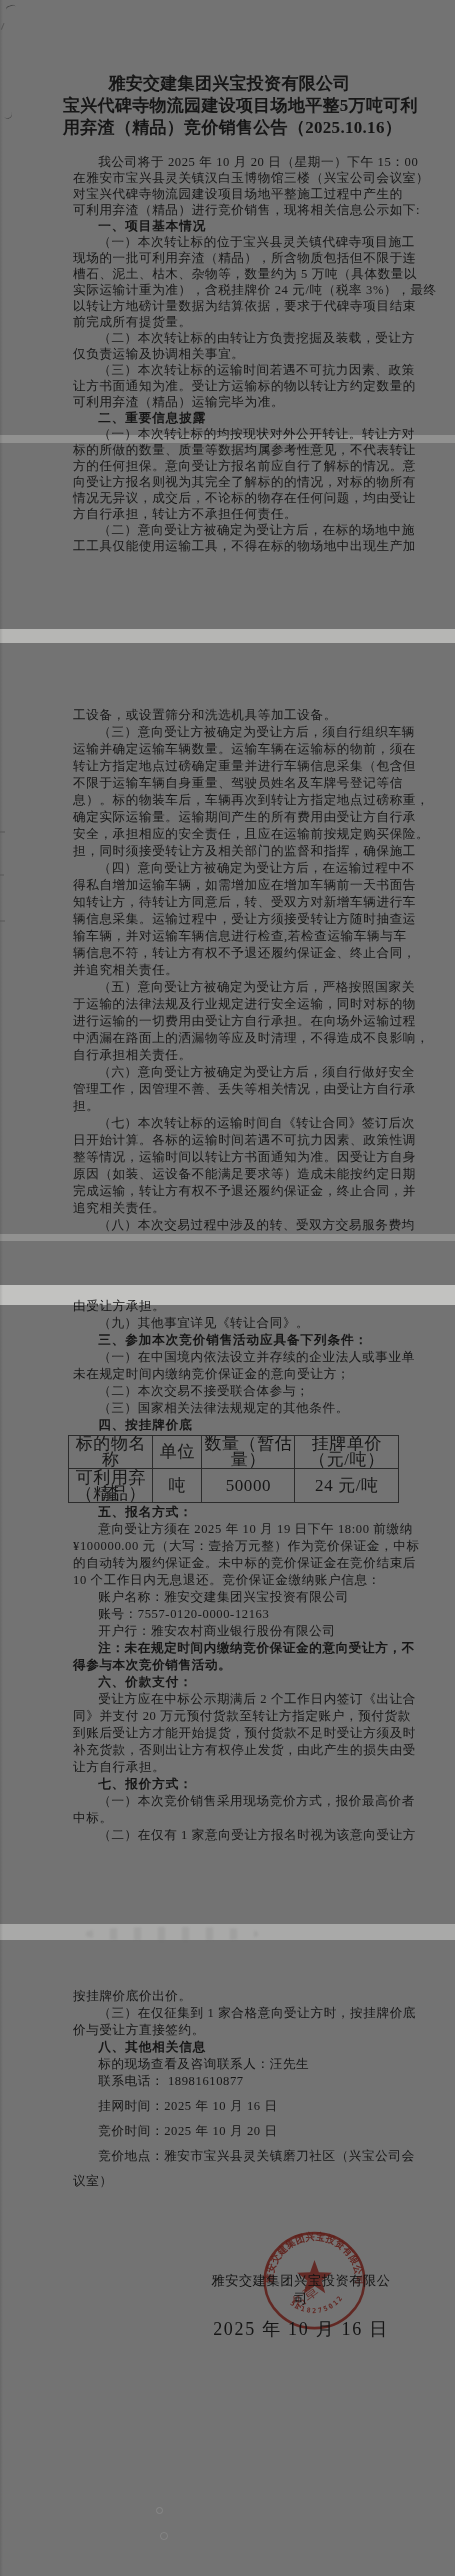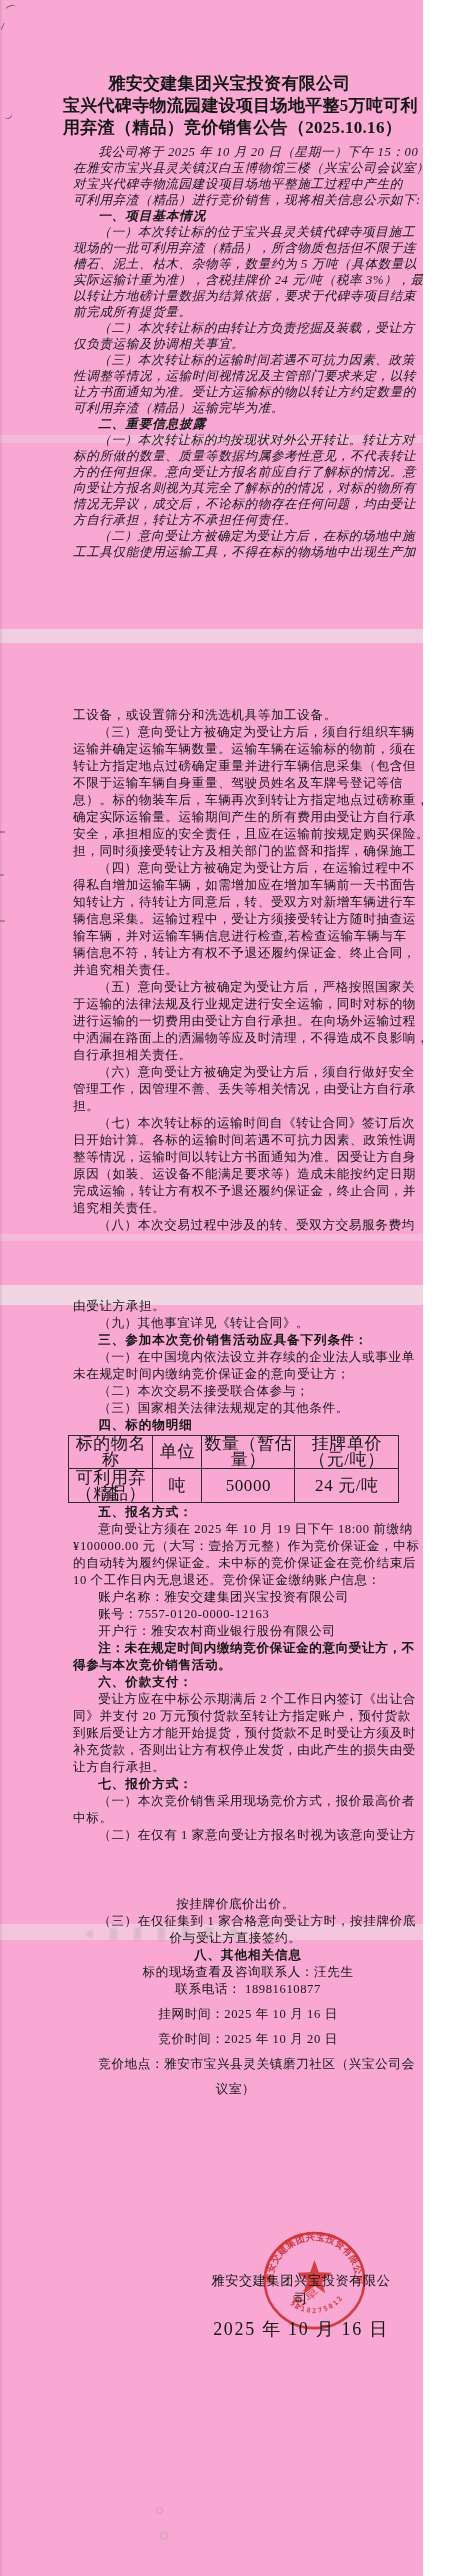--- a/index.html
+++ b/index.html
@@ -1,16 +1,16 @@
 <!DOCTYPE html>
 <html style="font-size:9.2px"><head>
 <meta charset="utf-8">
 <style>
   html,body{margin:0;padding:0;background:#ffffff;}
-  .doc{position:relative;width:423px;height:2576px;background:#f9a8d4;
+  .doc{position:relative;width:455px;height:2576px;background:#737373;
        font-family:"Liberation Serif","DejaVu Serif",serif;color:#161616;overflow:hidden;}
   
   .band{position:absolute;left:0;width:455px;background:#ecece9;opacity:.55;}
   .b1{top:629px;height:13.8px;}
   .b2{top:1285px;height:19.5px;opacity:.65;}
   .b3{top:1924px;height:16px;opacity:.45;}
   .b4{top:435px;height:8px;opacity:.25;}
   .b5{top:1234px;height:6.9px;opacity:.25;}
   .edge{position:absolute;left:0;top:0;width:2.9px;height:2576px;
         background:linear-gradient(90deg,rgba(0,0,0,.10),rgba(0,0,0,0));}
@@ -26,24 +26,24 @@
   .d2{left:160px;top:2532px;width:5.7px;height:5.7px;border:0.6px solid #9a9a9a;border-radius:50%;opacity:.45;}
   .t1{left:0;top:831px;width:4.6px;height:1.7px;background:#555;opacity:.5;}
   .t2{left:0;top:874px;width:4px;height:1.7px;background:#555;opacity:.45;}
   .t3{left:0;top:920px;width:4.6px;height:1.7px;background:#555;opacity:.45;}
 
   .title{position:absolute;left:63px;top:73px;width:333px;text-align:center;
          font-weight:700;font-size:17px;line-height:22px;letter-spacing:0.3px;}
   .title div{white-space:nowrap;}
 
   .pbody{position:absolute;left:73px;width:325px;}
-  .pb1{top:144px;font-style:italic;}
+  .pb1{top:154px;}
   .pb2{top:707px;}
   .pb3{top:1298px;}
-  .pb4{top:1896px;text-align:center;}
+  .pb4{top:1988px;}
   .bl{height:16px;line-height:16px;font-size:12.6px;letter-spacing:0.6px;white-space:nowrap;}
   .pb2 .bl,.pb3 .bl,.pb4 .bl{height:17px;line-height:17px;}
   .ind{text-indent:2em;}
   .h{font-family:"Liberation Sans","DejaVu Sans",sans-serif;font-weight:700;text-indent:2em;letter-spacing:0.9px;}
   .b{font-family:Liberation Sans, sans-serif;font-weight:700;}
   .sp{height:25px !important;}
 
   table.tbl{border-collapse:collapse;table-layout:fixed;width:326px;margin:1.1px 0 1.1px -4.6px;
             font-size:17px;text-align:center;letter-spacing:0.6px;}
   .tbl td{border:1.1px solid #2b2b2b;padding:0;overflow:hidden;}
@@ -94,21 +94,20 @@
     <div class="bl h">一、项目基本情况</div>
     <div class="bl ind">（一）本次转让标的位于宝兴县灵关镇代碑寺项目施工</div>
     <div class="bl">现场的一批可利用弃渣（精品），所含物质包括但不限于连</div>
     <div class="bl">槽石、泥土、枯木、杂物等，数量约为 5 万吨（具体数量以</div>
     <div class="bl">实际运输计重为准），含税挂牌价 24 元/吨（税率 3%），最终</div>
     <div class="bl">以转让方地磅计量数据为结算依据，要求于代碑寺项目结束</div>
     <div class="bl">前完成所有提货量。</div>
     <div class="bl ind">（二）本次转让标的由转让方负责挖掘及装载，受让方</div>
     <div class="bl">仅负责运输及协调相关事宜。</div>
     <div class="bl ind">（三）本次转让标的运输时间若遇不可抗力因素、政策</div>
-    <div class="bl">性调整等情况，运输时间视情况及主管部门要求来定，以转</div>
     <div class="bl">让方书面通知为准。受让方运输标的物以转让方约定数量的</div>
     <div class="bl">可利用弃渣（精品）运输完毕为准。</div>
     <div class="bl h">二、重要信息披露</div>
     <div class="bl ind">（一）本次转让标的均按现状对外公开转让。转让方对</div>
     <div class="bl">标的所做的数量、质量等数据均属参考性意见，不代表转让</div>
     <div class="bl">方的任何担保。意向受让方报名前应自行了解标的情况。意</div>
     <div class="bl">向受让方报名则视为其完全了解标的的情况，对标的物所有</div>
     <div class="bl">情况无异议，成交后，不论标的物存在任何问题，均由受让</div>
     <div class="bl">方自行承担，转让方不承担任何责任。</div>
     <div class="bl ind">（二）意向受让方被确定为受让方后，在标的场地中施</div>
@@ -150,21 +149,21 @@
   </div>
 
   <div class="pbody pb3">
     <div class="bl">由受让方承担。</div>
     <div class="bl ind">（九）其他事宜详见《转让合同》。</div>
     <div class="bl h">三、参加本次竞价销售活动应具备下列条件：</div>
     <div class="bl ind">（一）在中国境内依法设立并存续的企业法人或事业单</div>
     <div class="bl">未在规定时间内缴纳竞价保证金的意向受让方；</div>
     <div class="bl ind">（二）本次交易不接受联合体参与；</div>
     <div class="bl ind">（三）国家相关法律法规规定的其他条件。</div>
-    <div class="bl h">四、标的物明细</div>
+    <div class="bl h">四、按挂牌价底</div>
 
     <table class="tbl">
       <tbody>
           <tr class="hr">
         <td class="c1">标的物名称</td>
         <td class="c2">单位</td>
         <td class="c3">数量（暂估量）</td>
         <td class="c4">挂牌单价（元/吨）</td>
       </tr>
       <tr class="dr">

